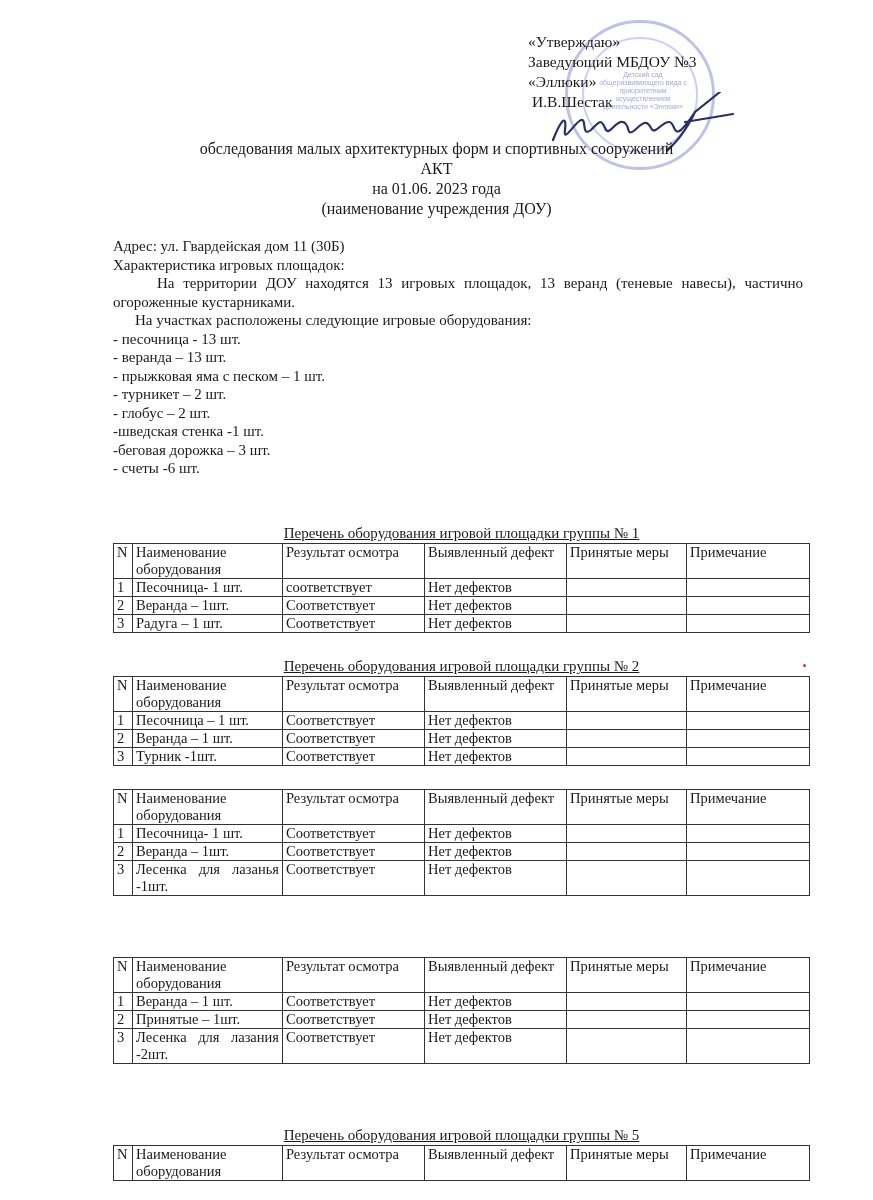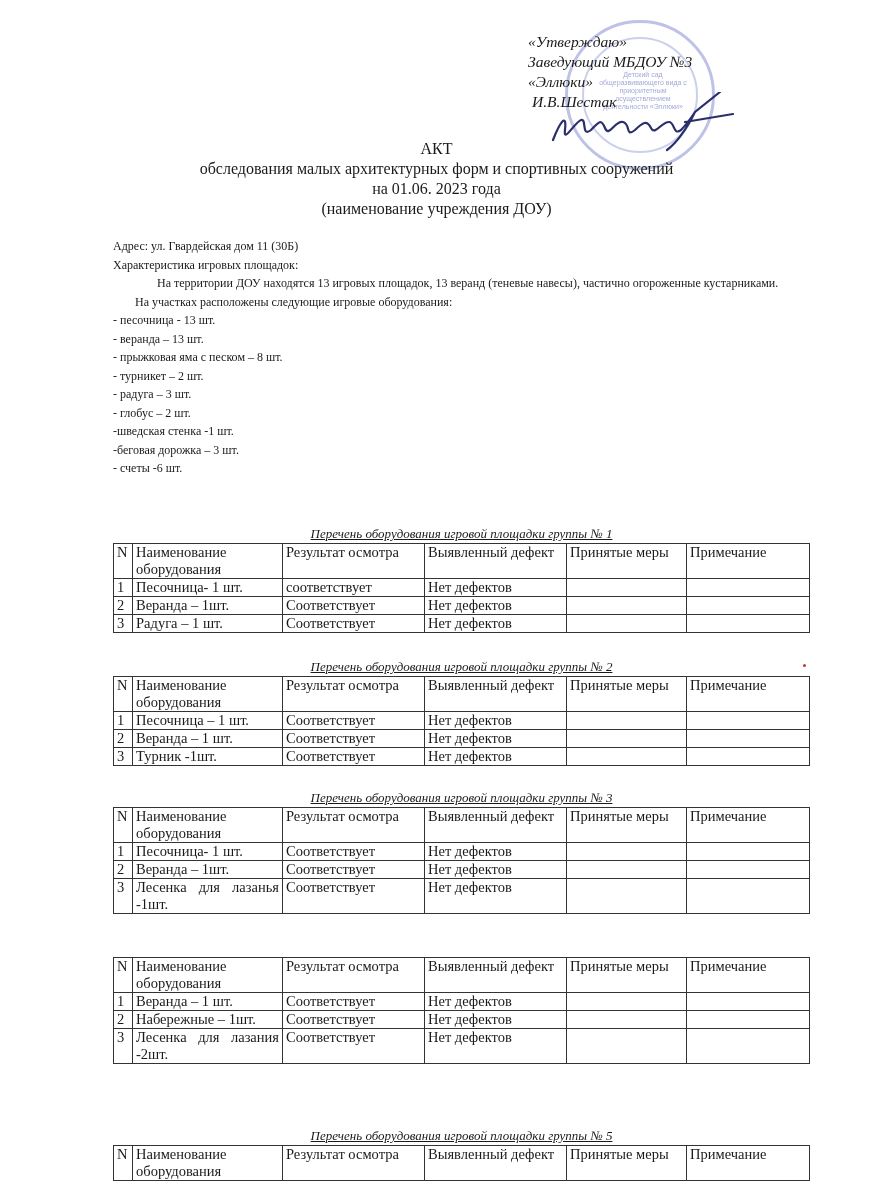--- a/index.html
+++ b/index.html
@@ -1,43 +1,43 @@
 <!DOCTYPE html>
 <html><head>
 <meta charset="utf-8">
 <style>
   html, body { margin: 0; padding: 0; background: #ffffff; }
   body { width: 873px; height: 1200px; position: relative; overflow: hidden;
          font-family: "Liberation Serif", "DejaVu Serif", serif; color: #1a1a1a; font-size: 15px; }
   .page { position: absolute; left: 0; top: 0; width: 873px; height: 1200px; }
 
   .approve { position: absolute; left: 528px; top: 32px; line-height: 20px; font-size: 15.5px; }
-  .approve div { white-space: nowrap; font-style: italic; }
+  .approve div { white-space: nowrap; }
   .approve .name { padding-left: 4px; }
 
   .stamp { position: absolute; left: 565px; top: 20px; width: 150px; height: 150px; border-radius: 50%;
            border: 3px solid rgba(110,120,200,0.45); box-sizing: border-box; }
   .stamp::before { content: ""; position: absolute; left: 14px; top: 14px; right: 14px; bottom: 14px;
            border-radius: 50%; border: 2px solid rgba(110,120,200,0.35); }
   .stamp-text { position: absolute; left: 30px; top: 48px; width: 90px; text-align: center;
            font-size: 7px; line-height: 8px; color: rgba(100,110,190,0.6); font-family: "Liberation Sans", sans-serif; }
   .signature { position: absolute; left: 535px; top: 92px; width: 200px; height: 60px; }
 
   .title-block { position: absolute; left: 0; width: 873px; text-align: center; }
   .t-line { font-size: 16px; line-height: 20px; white-space: nowrap; }
   .t-underline { text-decoration: underline; }
   .mark { font-size: 9px; color: #777; margin-right: 4px; text-decoration: none; display: inline-block; }
 
-  .body-text { position: absolute; left: 113px; width: 690px; font-size: 12px; line-height: 18.5px; }
+  .body-text { position: absolute; left: 113px; width: 690px; font-size: 15px; line-height: 18.5px; }
   .body-text p { margin: 0; }
   .indent1 { text-indent: 44px; text-align: justify; }
   .indent2 { padding-left: 22px; }
 
   .section { position: absolute; left: 113px; width: 697px; }
-  .sec-title { text-align: center; text-decoration: underline; font-size: 13px; line-height: 17px; height: 18px; font-style: italic; }
+  .sec-title { text-align: center; text-decoration: underline; font-size: 15px; line-height: 17px; height: 18px; }
   table.eq { border-collapse: collapse; width: 697px; table-layout: fixed; font-size: 14.5px; }
   table.eq td { border: 1.3px solid #333; padding: 0 3px; vertical-align: top; line-height: 17px; }
   table.eq tr.head td { height: 34px; }
   table.eq tr.row td { height: 17px; }
   table.eq tr.row2 td { height: 34px; }
   .c-n { width: 12px; }
   .c-name { width: 143px; }
   .c-res { width: 135px; }
   .c-def { width: 135px; }
   .c-mes { width: 113px; }
@@ -58,36 +58,35 @@
   </svg>
 
   <div class="approve">
     <div>«Утверждаю»</div>
     <div>Заведующий МБДОУ №3</div>
     <div>«Эллюки»</div>
     <div class="name">И.В.Шестак</div>
   </div>
 
   <div class="title-block" style="top:139px;">
+    <div class="t-line">обследования малых архитектурных форм и спортивных сооружений</div>
     <div class="t-line">АКТ</div>
-    <div class="t-line">обследования малых архитектурных форм и спортивных сооружений</div>
     <div class="t-line">на 01.06. 2023 года</div>
     <div class="t-line">(наименование учреждения ДОУ)</div>
   </div>
 
   <div class="body-text" style="top:237px;">
     <p>Адрес: ул. Гвардейская дом 11 (30Б)</p>
     <p>Характеристика  игровых  площадок:</p>
     <p class="indent1">На территории ДОУ находятся 13 игровых площадок, 13 веранд (теневые навесы), частично огороженные кустарниками.</p>
     <p class="indent2">На участках расположены следующие  игровые оборудования:</p>
     <p>- песочница -  13 шт.</p>
     <p>- веранда – 13 шт.</p>
-    <p>- прыжковая яма с песком – 8 шт.</p>
+    <p>- прыжковая яма с песком – 1 шт.</p>
     <p>- турникет – 2 шт.</p>
-    <p>- радуга – 3 шт.</p>
     <p>- глобус – 2 шт.</p>
     <p>-шведская стенка -1 шт.</p>
     <p>-беговая дорожка – 3 шт.</p>
     <p>- счеты -6 шт.</p>
   </div>
 
   <div class="section" style="top:525px;">
     <div class="sec-title">Перечень оборудования игровой площадки группы № 1</div>
     <table class="eq">
       <tbody>
@@ -162,21 +161,20 @@
         <td>Нет дефектов</td>
         <td></td>
         <td></td>
       </tr>
     </tbody>
       </table>
   </div>
   <div class="dot" style="left:803px; top:664px;"></div>
 
   <div class="section" style="top:789px;">
-    <div class="sec-title">Перечень оборудования игровой площадки группы № 3</div>
     <table class="eq">
       <tbody>
           <tr class="head">
         <td class="c-n">N</td>
         <td class="c-name">Наименование оборудования</td>
         <td class="c-res">Результат осмотра</td>
         <td class="c-def">Выявленный дефект</td>
         <td class="c-mes">Принятые меры</td>
         <td class="c-note">Примечание</td>
       </tr>
@@ -225,21 +223,21 @@
       <tr class="row">
         <td>1</td>
         <td>Веранда – 1 шт.</td>
         <td>Соответствует</td>
         <td>Нет дефектов</td>
         <td></td>
         <td></td>
       </tr>
       <tr class="row">
         <td>2</td>
-        <td>Набережные – 1шт.</td>
+        <td>Принятые – 1шт.</td>
         <td>Соответствует</td>
         <td>Нет дефектов</td>
         <td></td>
         <td></td>
       </tr>
       <tr class="row2">
         <td>3</td>
         <td>
           <div class="justify">Лесенка для лазания</div>
           <div>-2шт.</div>

